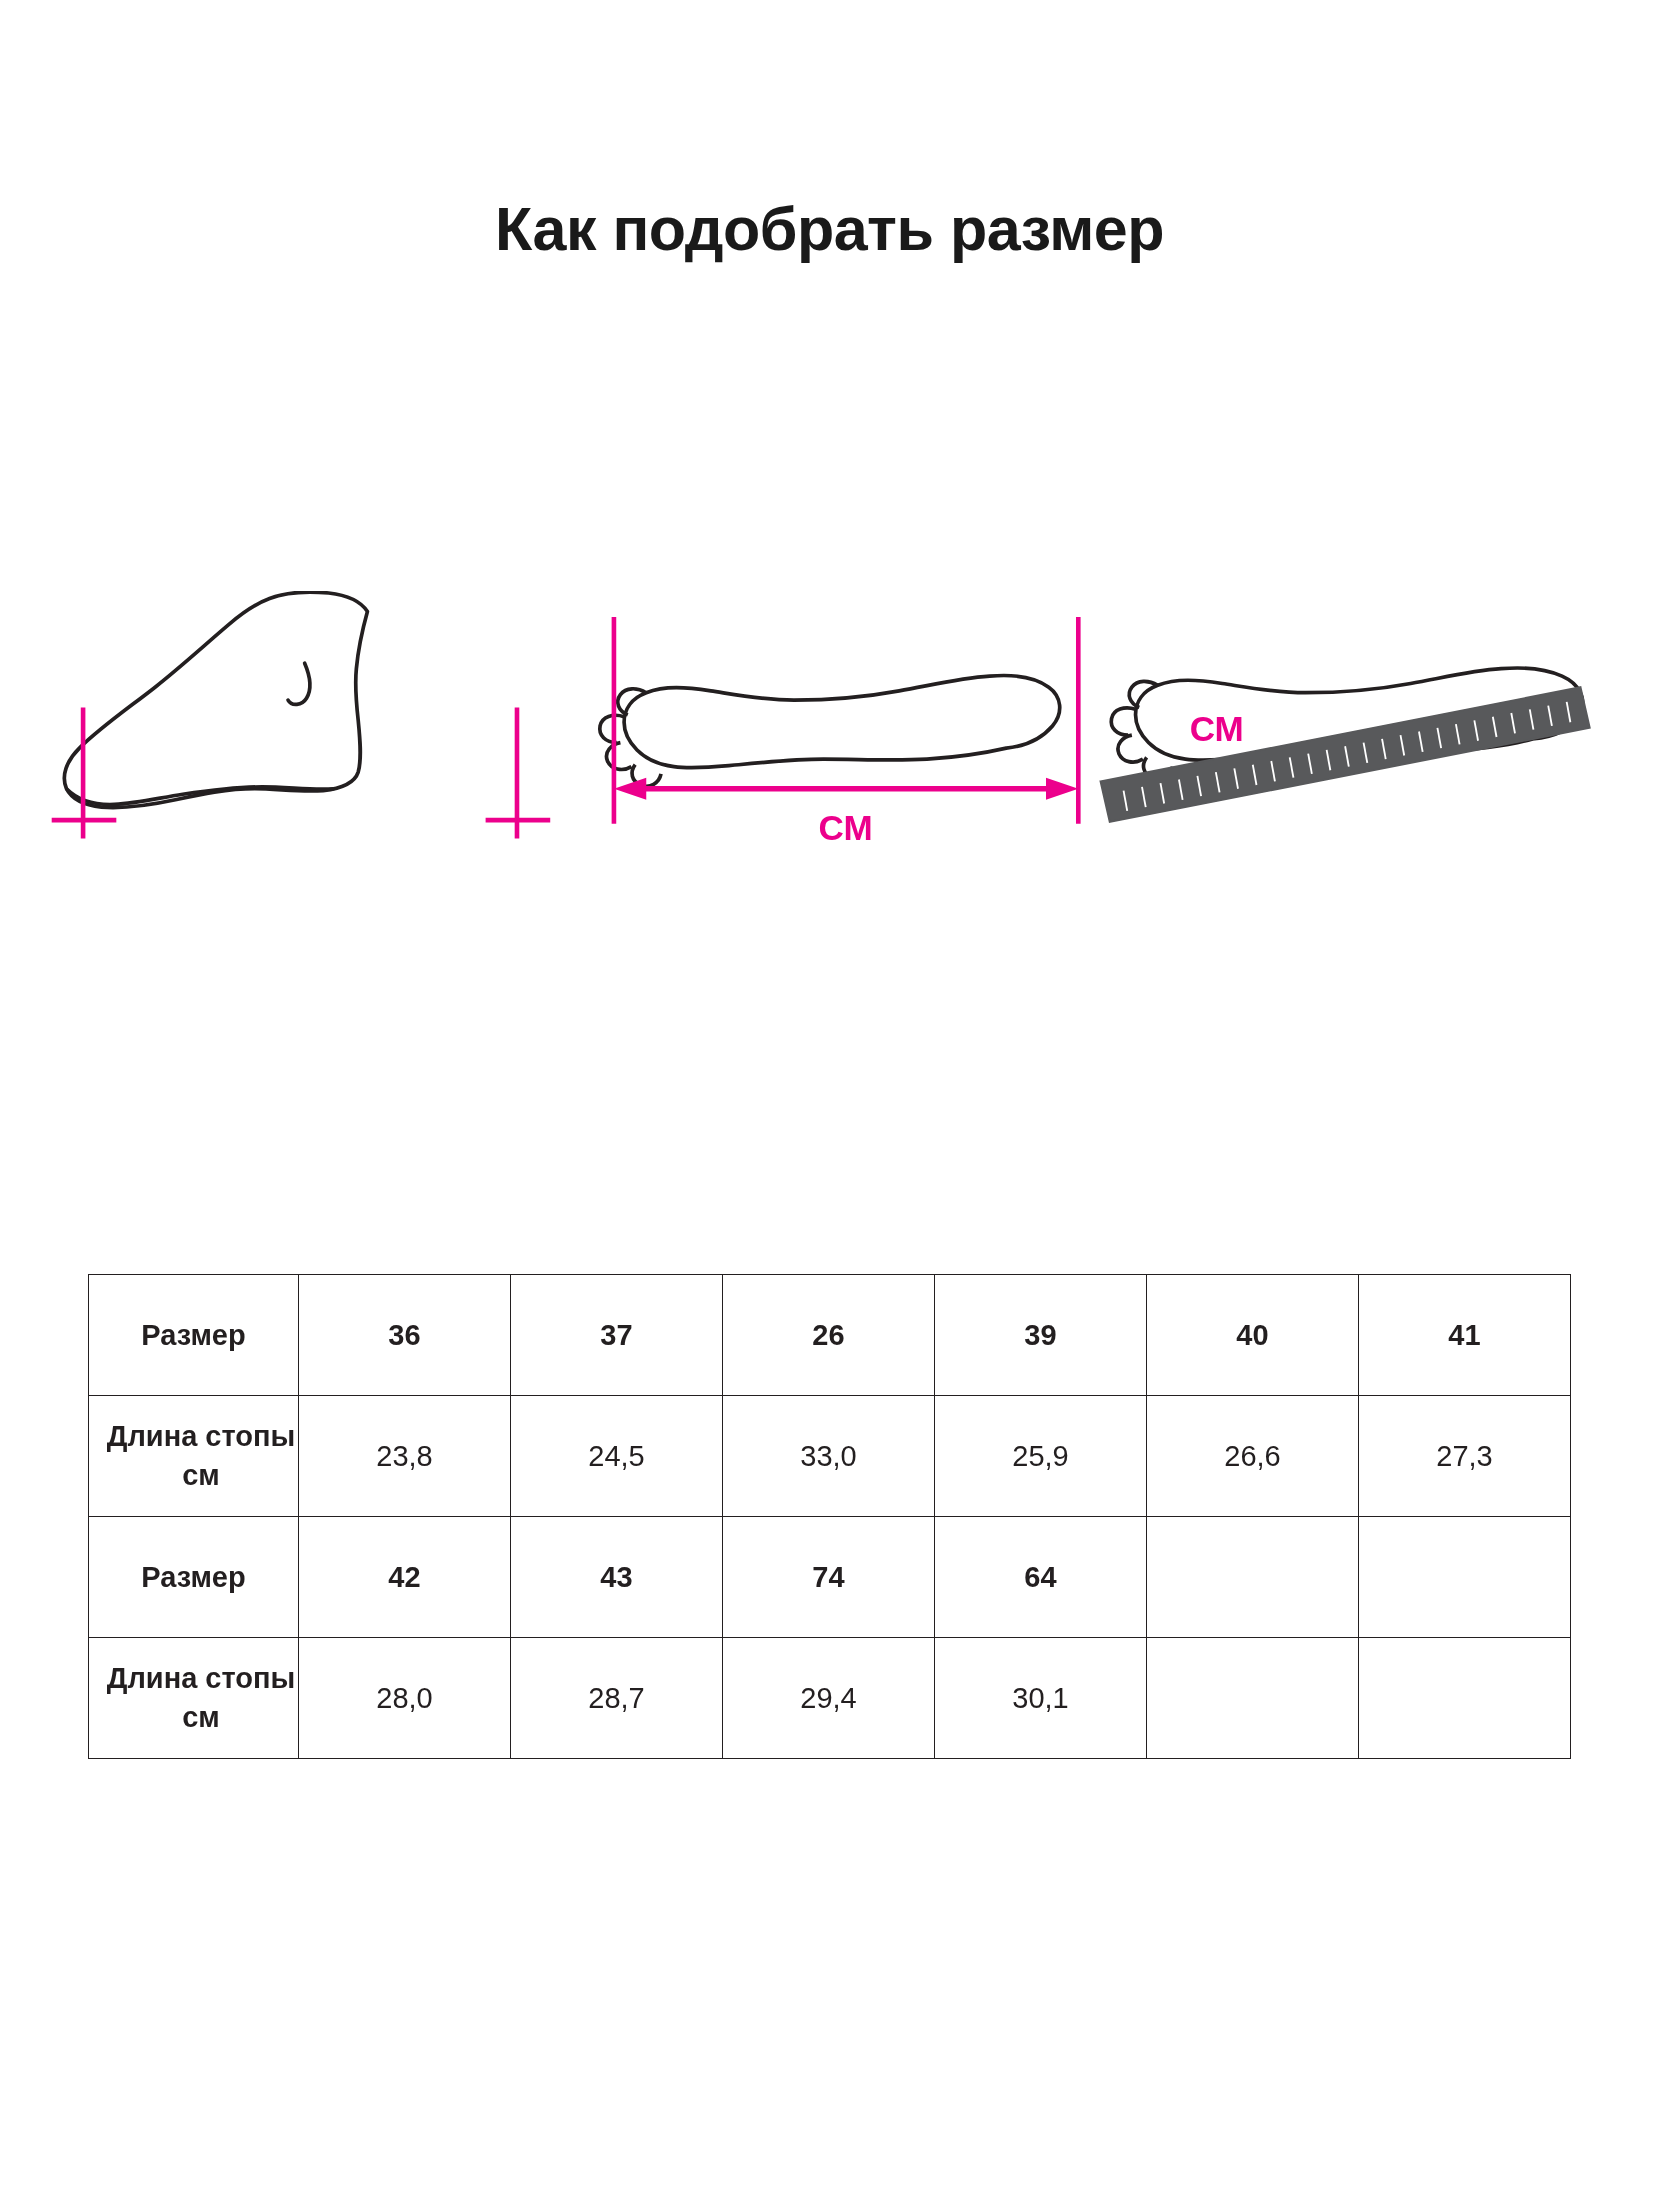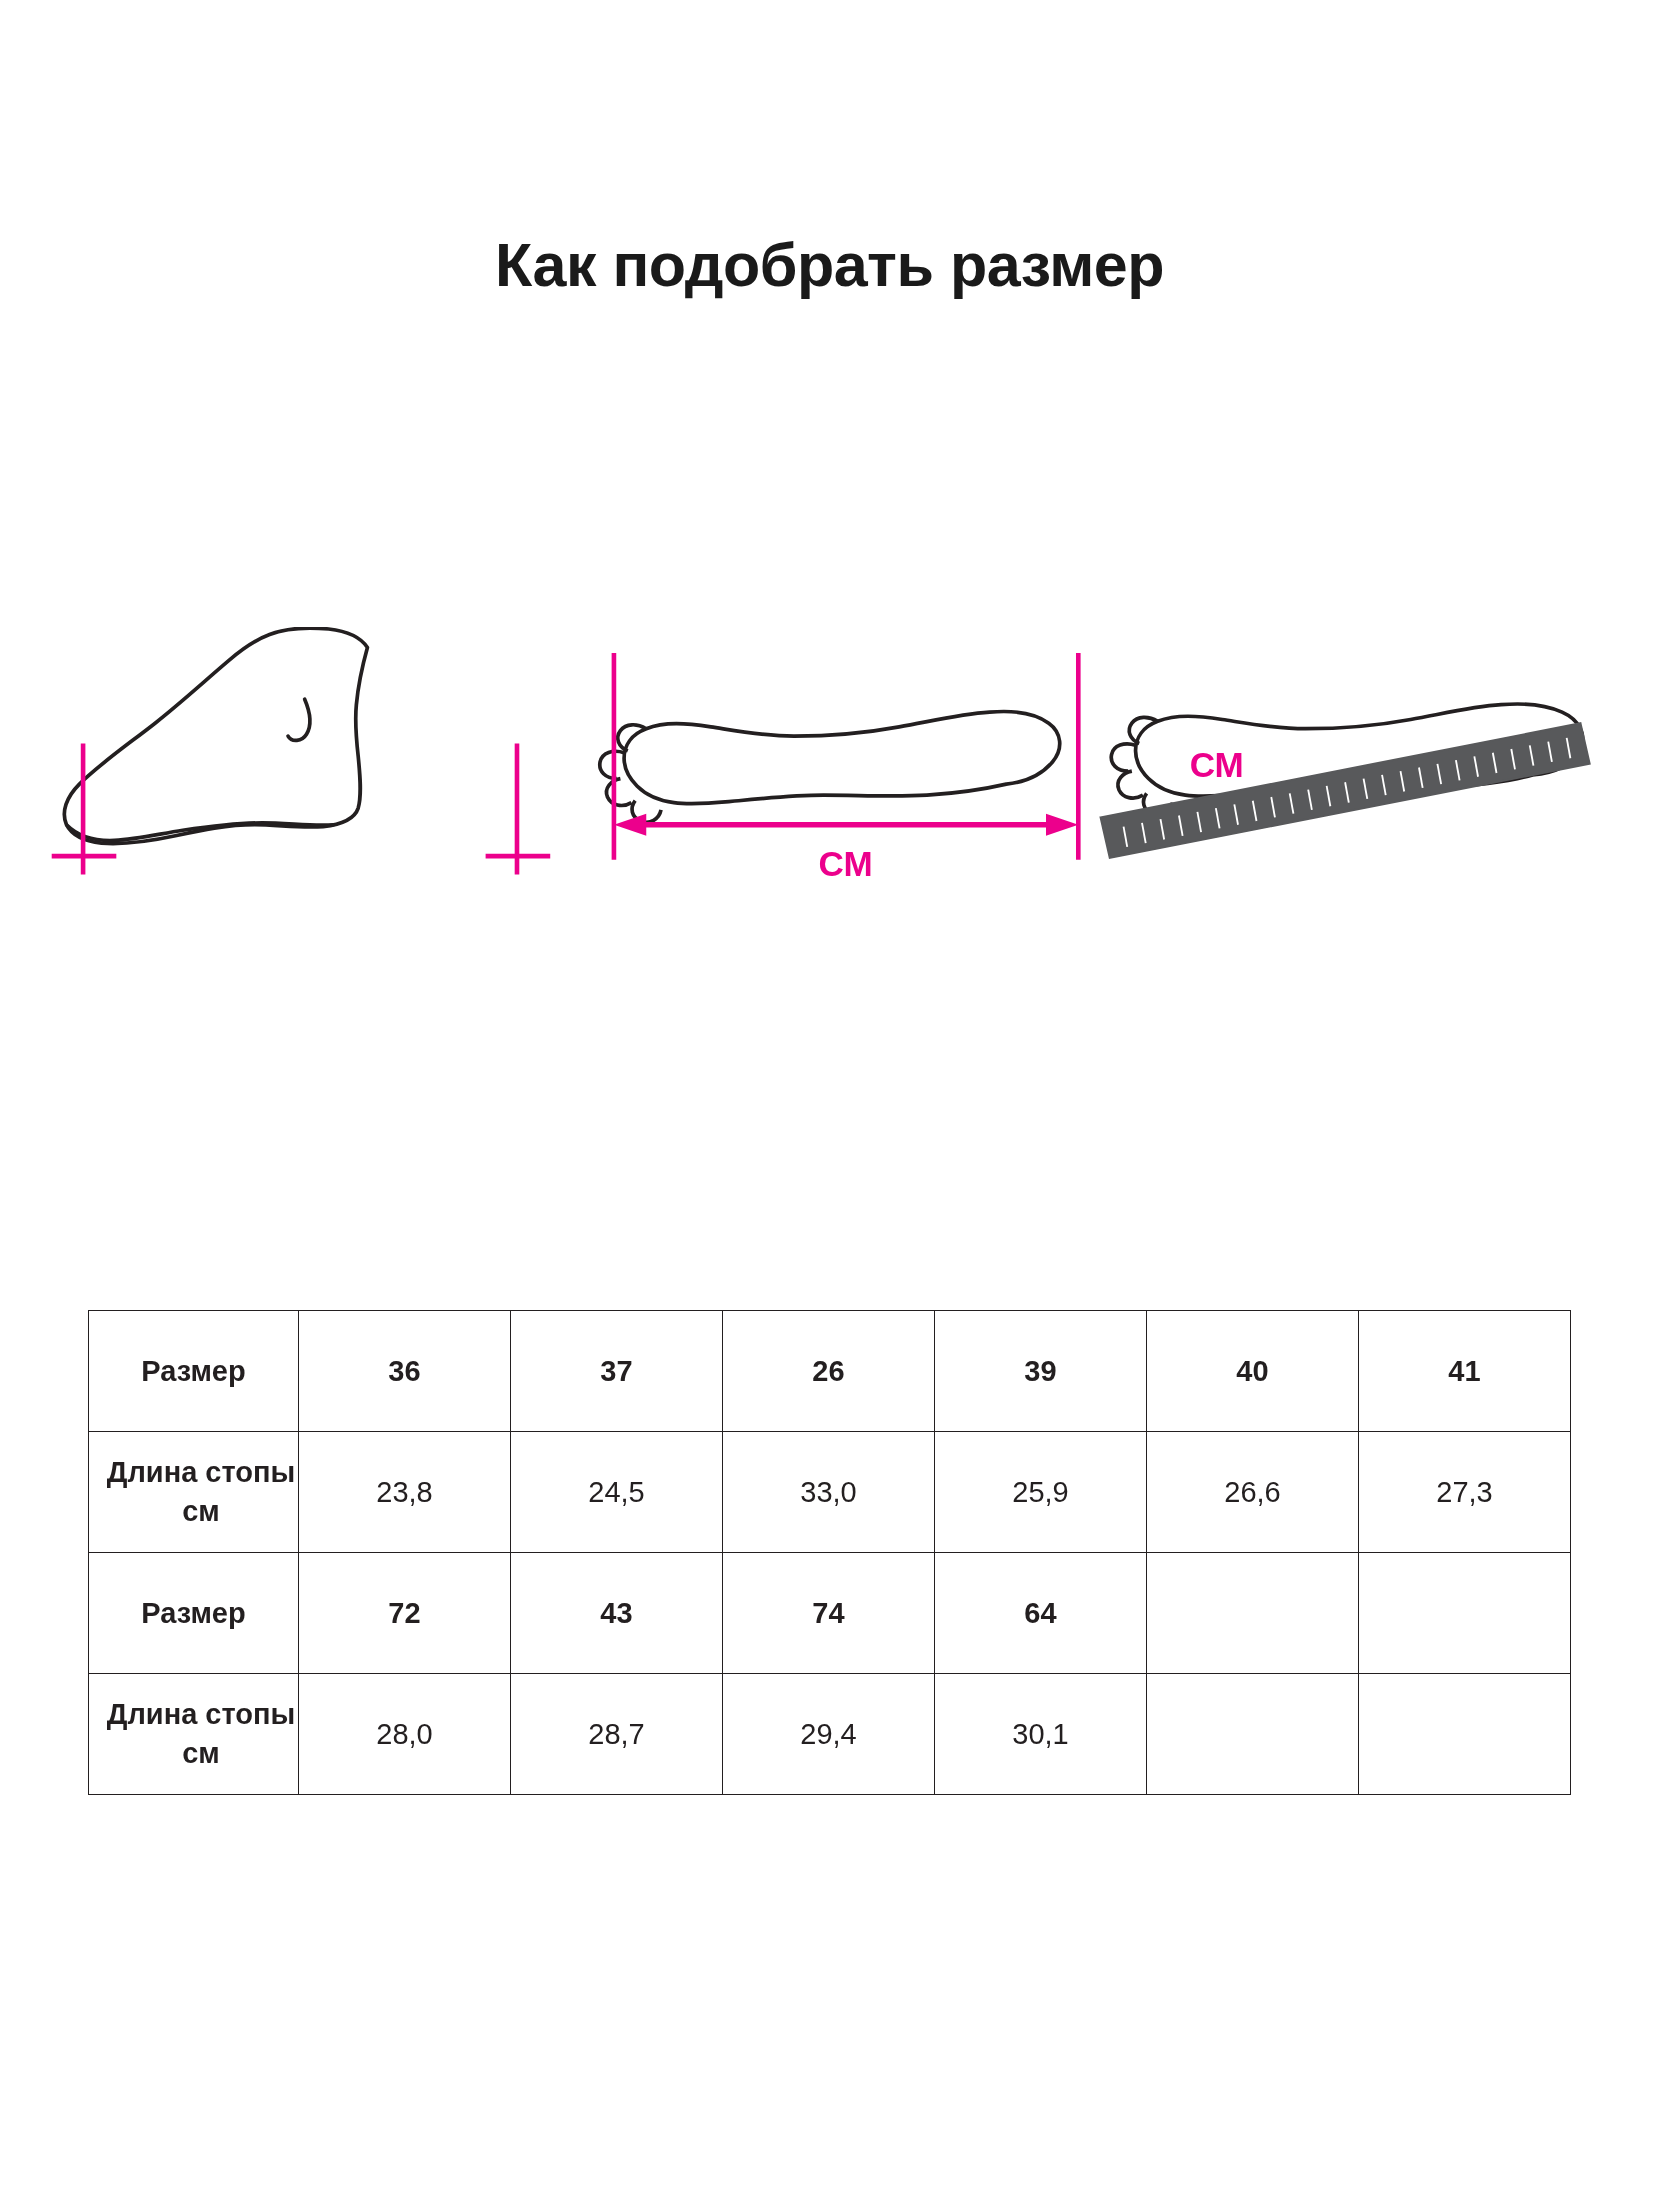--- a/index.html
+++ b/index.html
@@ -11,21 +11,20 @@
     width: 1659px;
     height: 2203px;
     font-family: "Liberation Sans", sans-serif;
     color: #1a1a1a;
     position: relative;
     overflow: hidden;
   }
   .page {
     position: absolute;
     inset: 0;
-    margin-top: 36px;
   }
   .title {
     position: absolute;
     top: 194px;
     left: 0;
     width: 100%;
     text-align: center;
     font-size: 61px;
     font-weight: bold;
     letter-spacing: -0.5px;
@@ -238,21 +237,21 @@
           </td>
           <td class="val">23,8</td>
           <td class="val">24,5</td>
           <td class="val">33,0</td>
           <td class="val">25,9</td>
           <td class="val">26,6</td>
           <td class="val">27,3</td>
         </tr>
         <tr>
           <td class="hdr-label">Размер</td>
-          <td class="hdr-size">72</td>
+          <td class="hdr-size">42</td>
           <td class="hdr-size">43</td>
           <td class="hdr-size">74</td>
           <td class="hdr-size">64</td>
           <td class="hdr-size"></td>
           <td class="hdr-size"></td>
         </tr>
         <tr>
           <td class="row-label">
             <span>Длина стопы</span><br>
             <span>см</span>

